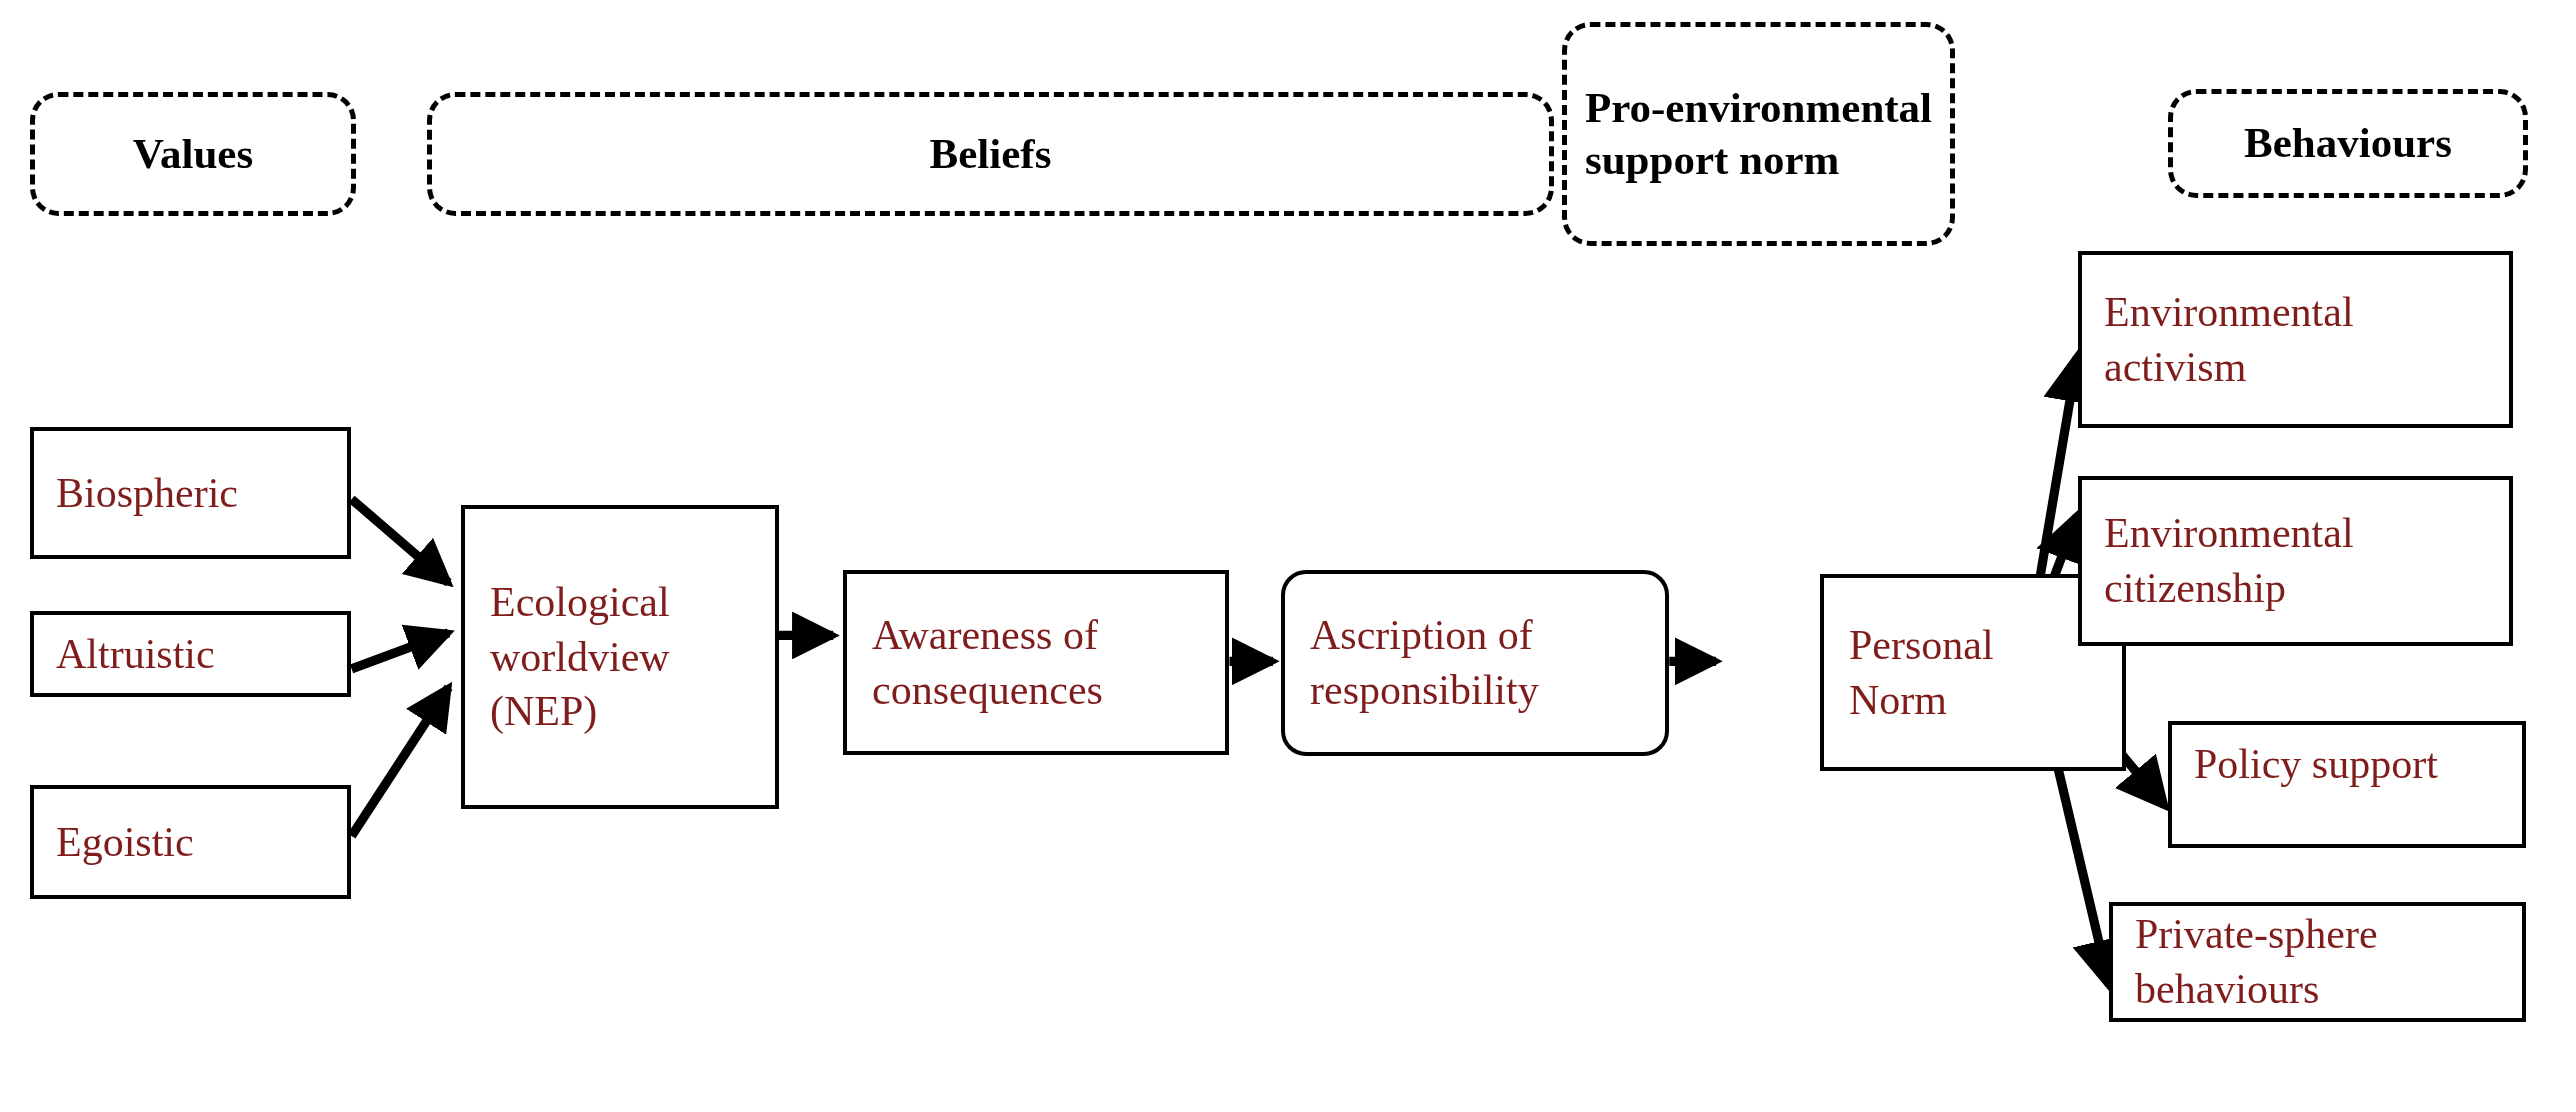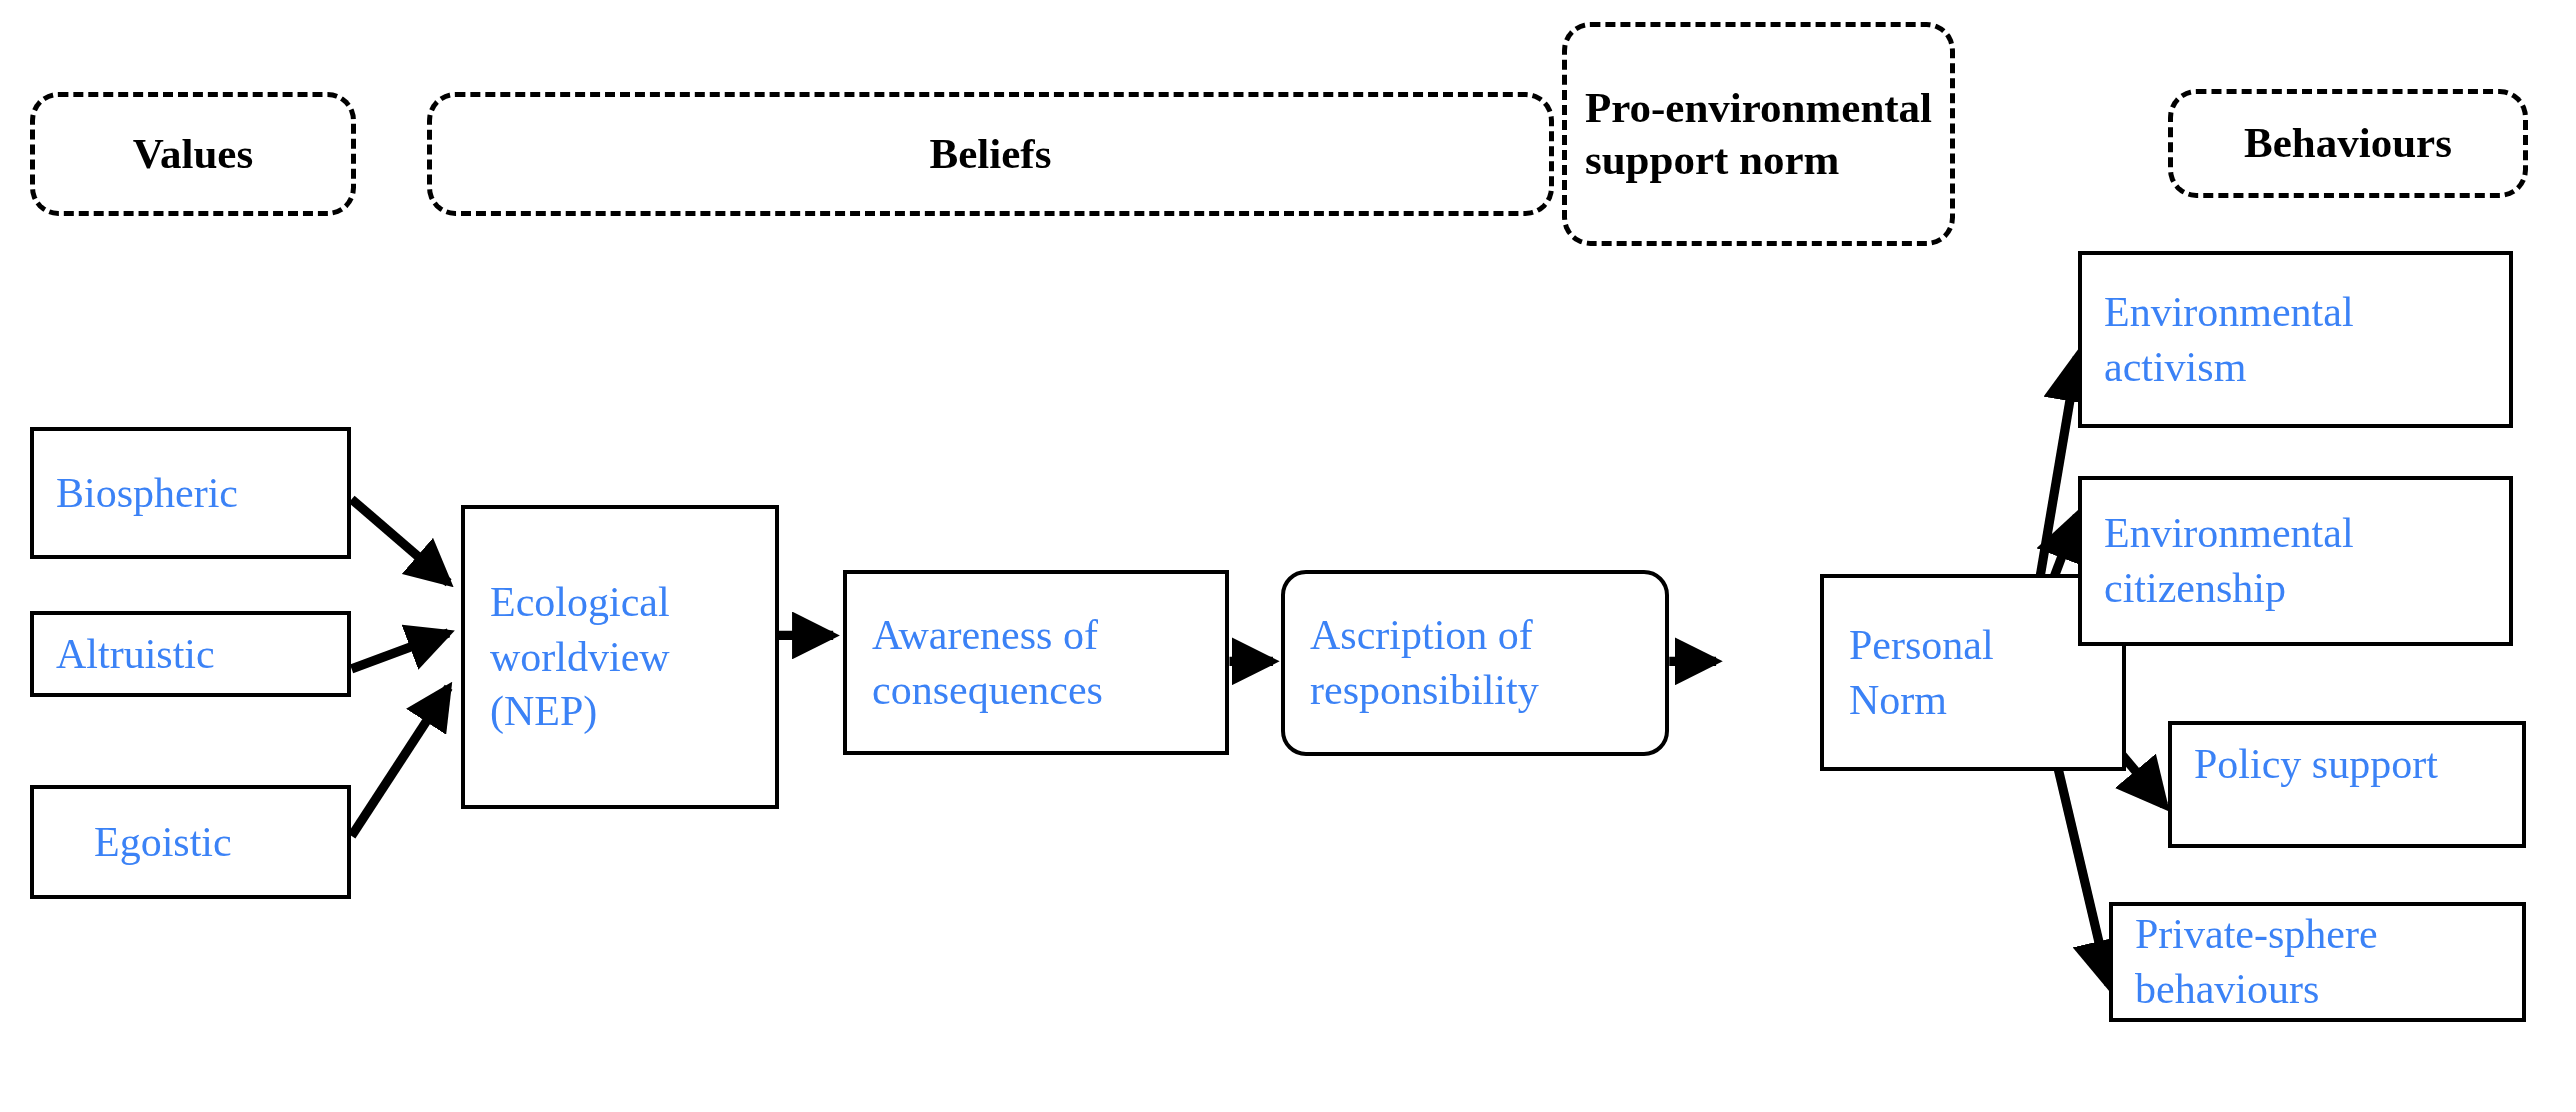--- a/index.html
+++ b/index.html
@@ -53,21 +53,21 @@
     position: absolute;
     box-sizing: border-box;
     border: 4.2px solid #000000;
     background: #ffffff;
     display: flex;
     align-items: center;
   }
   .node-label {
     font-size: 42px;
     line-height: 1.30;
-    color: #3b82f6;
+    color: #7f1d1d;
     padding-left: 22px;
     padding-right: 11.7px;
     white-space: pre-line;
     font-family: "Liberation Serif", "DejaVu Serif", serif;
   }
   .node-box.center .node-label {
     padding-left: 25px;
   }
 </style>
 </head>
@@ -120,21 +120,21 @@
   </div>
 
   <div class="node-box" style="left:30px; top:427px; width:321px; height:132px;">
     <span class="node-label">Biospheric</span>
   </div>
 
   <div class="node-box" style="left:30px; top:611px; width:321px; height:86px;">
     <span class="node-label">Altruistic</span>
   </div>
 
-  <div class="node-box" style="left:30px; top:785px; width:321px; height:114px;padding-left:38px;">
+  <div class="node-box" style="left:30px; top:785px; width:321px; height:114px;">
     <span class="node-label">Egoistic</span>
   </div>
 
   <div class="node-box center" style="left:461px; top:505px; width:318px; height:304px;">
     <span class="node-label">Ecological
 worldview
 (NEP)</span>
   </div>
 
   <div class="node-box center" style="left:843px; top:570px; width:386px; height:185px;">

